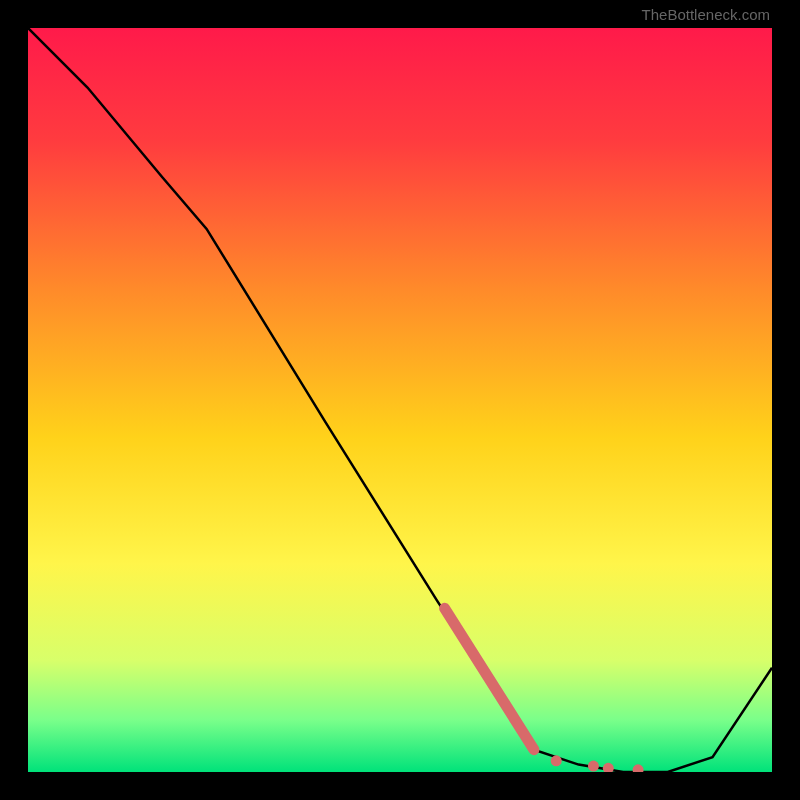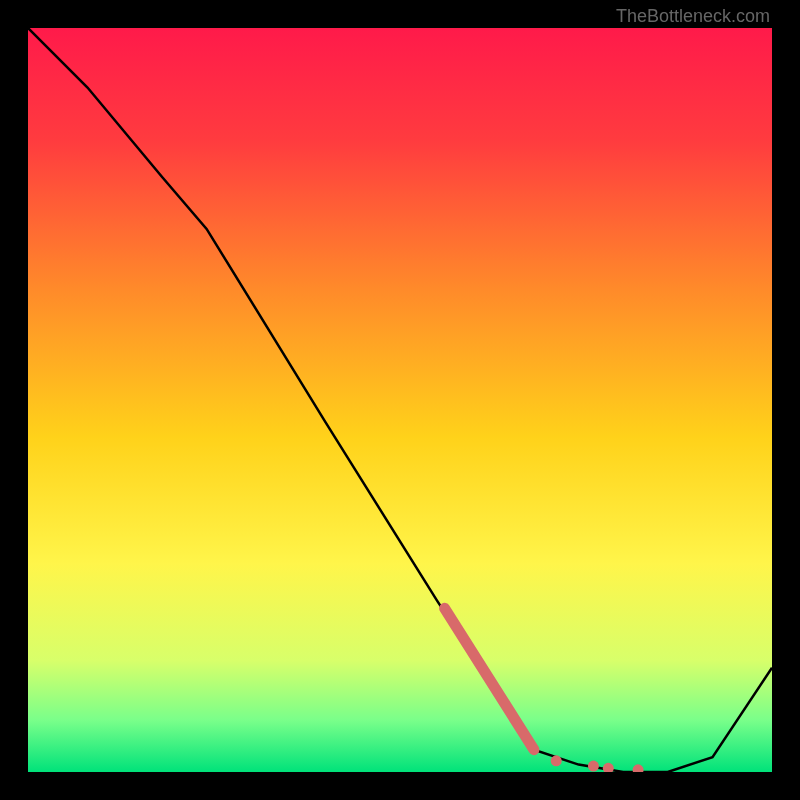--- a/index.html
+++ b/index.html
@@ -9,21 +9,21 @@
     width: 800px;
     height: 800px;
     position: relative;
     font-family: Arial, sans-serif;
   }
   .watermark {
     position: absolute;
     top: 6px;
     right: 30px;
     color: #666;
-    font-size: 18px;
+    font-size: 15px;
     font-weight: 500;
     z-index: 10;
   }
   .plot {
     position: absolute;
     left: 28px;
     top: 28px;
     width: 744px;
     height: 744px;
   }

